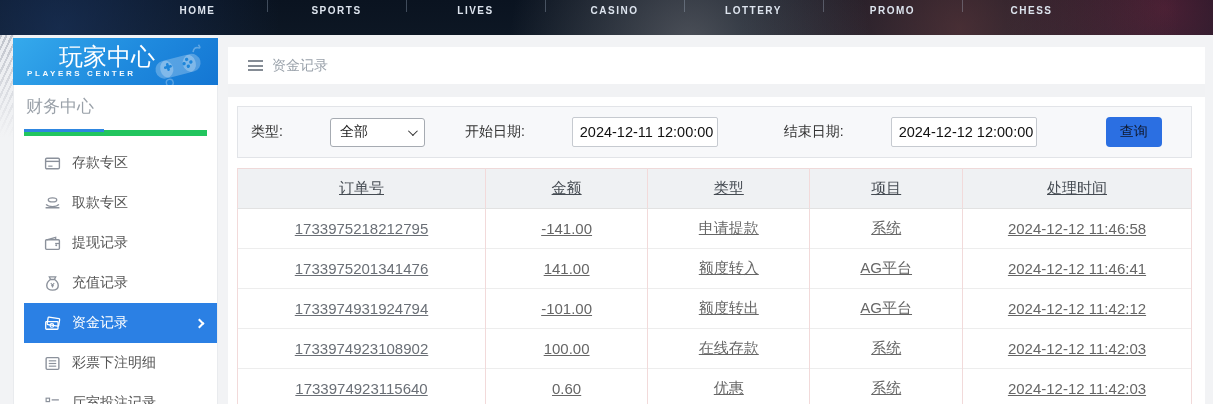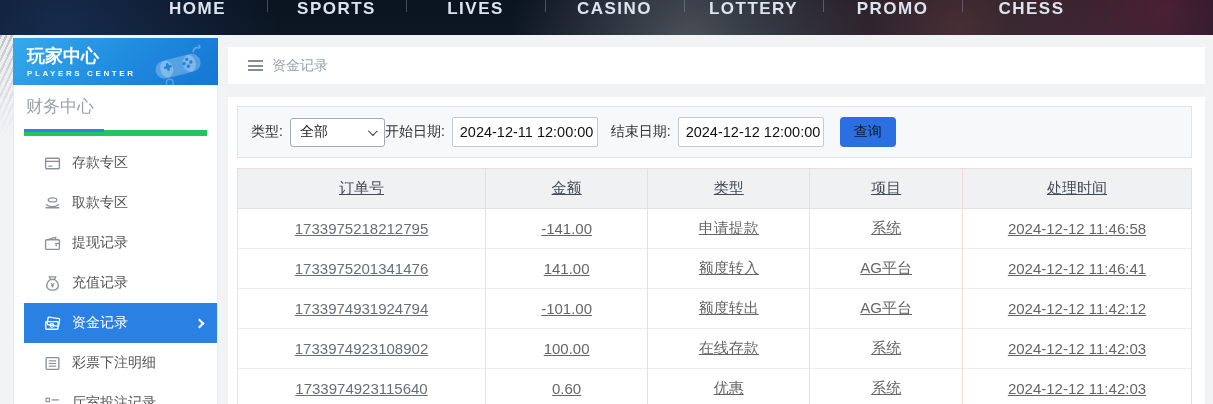--- a/index.html
+++ b/index.html
@@ -11,33 +11,33 @@
     background:
       radial-gradient(circle at 690px 42px, rgba(125,125,130,.55), transparent 180px),
       radial-gradient(circle at 960px 28px, rgba(130,70,70,.50), transparent 220px),
       radial-gradient(circle at 1165px 8px, rgba(150,45,75,.45), transparent 160px),
       radial-gradient(circle at 60px 28px, rgba(30,60,110,.55), transparent 220px),
       linear-gradient(#0a1320,#0d1724);
   }
   .nav-list { list-style:none; display:flex; margin-left:128px; height:35px; align-items:flex-start; }
   .nav-item { position:relative; width:139px; text-align:center; height:35px; cursor:pointer; }
   .nav-item + .nav-item::before { content:""; position:absolute; left:0; top:-2px; width:1px; height:14px; background:rgba(190,205,225,.30); }
-  .nav-label { display:inline-block; margin-top:-6px; font-size:17px; font-weight:bold; letter-spacing:1.5px; color:#dde4ee; }
+  .nav-label { display:inline-block; margin-top:-6px; font-size:10px; font-weight:bold; letter-spacing:1.5px; color:#dde4ee; }
 
   .edge-stripes { position:absolute; left:0; top:35px; width:14px; height:112px;
     background:
       linear-gradient(to bottom, rgba(242,243,245,.1), #f2f3f5 92%),
       repeating-linear-gradient(115deg,#b9bdc6 0 2px,#e9ebef 2px 5px);
   }
 
   
   .sidebar { position:absolute; left:13px; top:38px; width:205px; height:380px; }
   .sb-header { position:relative; height:47px; padding:8px 14px 0 14px; overflow:hidden;
     background:linear-gradient(135deg,#35aaec 0%,#1f8ade 55%,#1476d3 100%); }
-  .sb-title { color:#fff; font-size:18px; font-weight:bold; line-height:21px; }
+  .sb-title { color:#fff; font-size:24px; font-weight:normal; line-height:21px;margin-left:32px; }
   .sb-subtitle { color:rgba(255,255,255,.95); font-size:8px; letter-spacing:2.6px; margin-top:2px; font-weight:bold; }
   .gamepad { position:absolute; right:12px; top:6px; transform:rotate(-14deg); }
   .sb-body { background:#fff; border:1px solid #e9ebee; border-top:none; height:333px; overflow:hidden; }
   .sb-section { position:relative; margin:0 10px; padding:10px 2px 12px 2px; font-size:17px; color:#9aa1a9; border-bottom:6px solid #22c55e; }
   .sb-section::after { content:""; position:absolute; left:0; bottom:-2px; width:80px; height:3px; background:#2e86e0; }
   .menu { list-style:none; margin:7px 0 0 10px; }
   .menu-item { display:flex; align-items:center; height:40px; padding:0 14px 0 20px; font-size:14px; color:#555; cursor:pointer; }
   .mi-icon { width:17px; height:17px; margin-right:11px; color:#8b919b; flex:0 0 auto; }
   .mi-icon svg { width:17px; height:17px; display:block; }
   .menu-item.active { background:#2b80e4; color:#fff; }
@@ -47,27 +47,27 @@
 
   
   .main { position:absolute; left:228px; top:47px; width:977px; height:357px; background:#fff; overflow:hidden; }
   .breadcrumb-bar { height:37px; display:flex; align-items:center; padding-left:20px; }
   .burger { width:15px; height:11px; border-top:2px solid #858c95; border-bottom:2px solid #858c95; position:relative; margin-right:9px; cursor:pointer; }
   .burger::after { content:""; position:absolute; left:0; right:0; top:2.5px; height:2px; background:#858c95; }
   .bc-title { font-size:14px; color:#9aa2ab; }
   .panel-divider { height:13px; background:#f1f2f4; }
 
   .filterbox { margin:9px 13px 10px 9px; height:52px; border:1px solid #e2e4e8; background:#f7f8fa;
-    display:flex; align-items:center; padding-left:13px; font-size:14px; color:#333; }
+    display:flex; align-items:center; padding-left:13px; font-size:14px; color:#333;gap:40px; }
   .f-label { margin-right:7px; }
   .f-select { width:95px; height:29px; background:#fff; border:1px solid #a6abb2; border-radius:3px;
     display:flex; align-items:center; justify-content:space-between; padding:0 9px; font-size:14px; color:#222; cursor:pointer; }
   .sel-chevron { width:7px; height:7px; border-right:1.8px solid #333; border-bottom:1.8px solid #333; transform:rotate(45deg) translateY(-2px); }
   .f-input { width:146px; height:30px; background:#fff; border:1px solid #c6cad0; border-radius:2px;
-    display:flex; align-items:center; padding-left:7px; font-size:14.5px; color:#111; margin-right:13px; cursor:text; }
+    display:flex; align-items:center; padding-left:7px; font-size:14.5px; color:#111; margin-right:26px; cursor:text; }
   .f-btn { width:56px; height:30px; background:#2b6fe2; border:none; border-radius:4px; color:#0f172a; font-size:14px; margin-left:3px; cursor:pointer; font-family:inherit; }
 
   .tablewrap { margin:0 13px 0 9px; }
   table { width:100%; border-collapse:collapse; table-layout:fixed; }
   th, td { height:40px; text-align:center; overflow:hidden; white-space:nowrap;text-decoration:underline; }
   th { background:#eff1f3; color:#454b52; font-weight:normal; font-size:15px; border-bottom:1px solid #e2e2e2; }
   td { color:#666; font-size:15px; border-top:1px solid #ededed; }
   table, th, td { border-left:1px solid #f2dada; border-right:1px solid #f2dada; }
   table { border-top:1px solid #efd9d9; }
   .col-0 { width:26%; } .col-1 { width:17%; } .col-2 { width:17%; } .col-3 { width:16%; } .col-4 { width:24%; }

